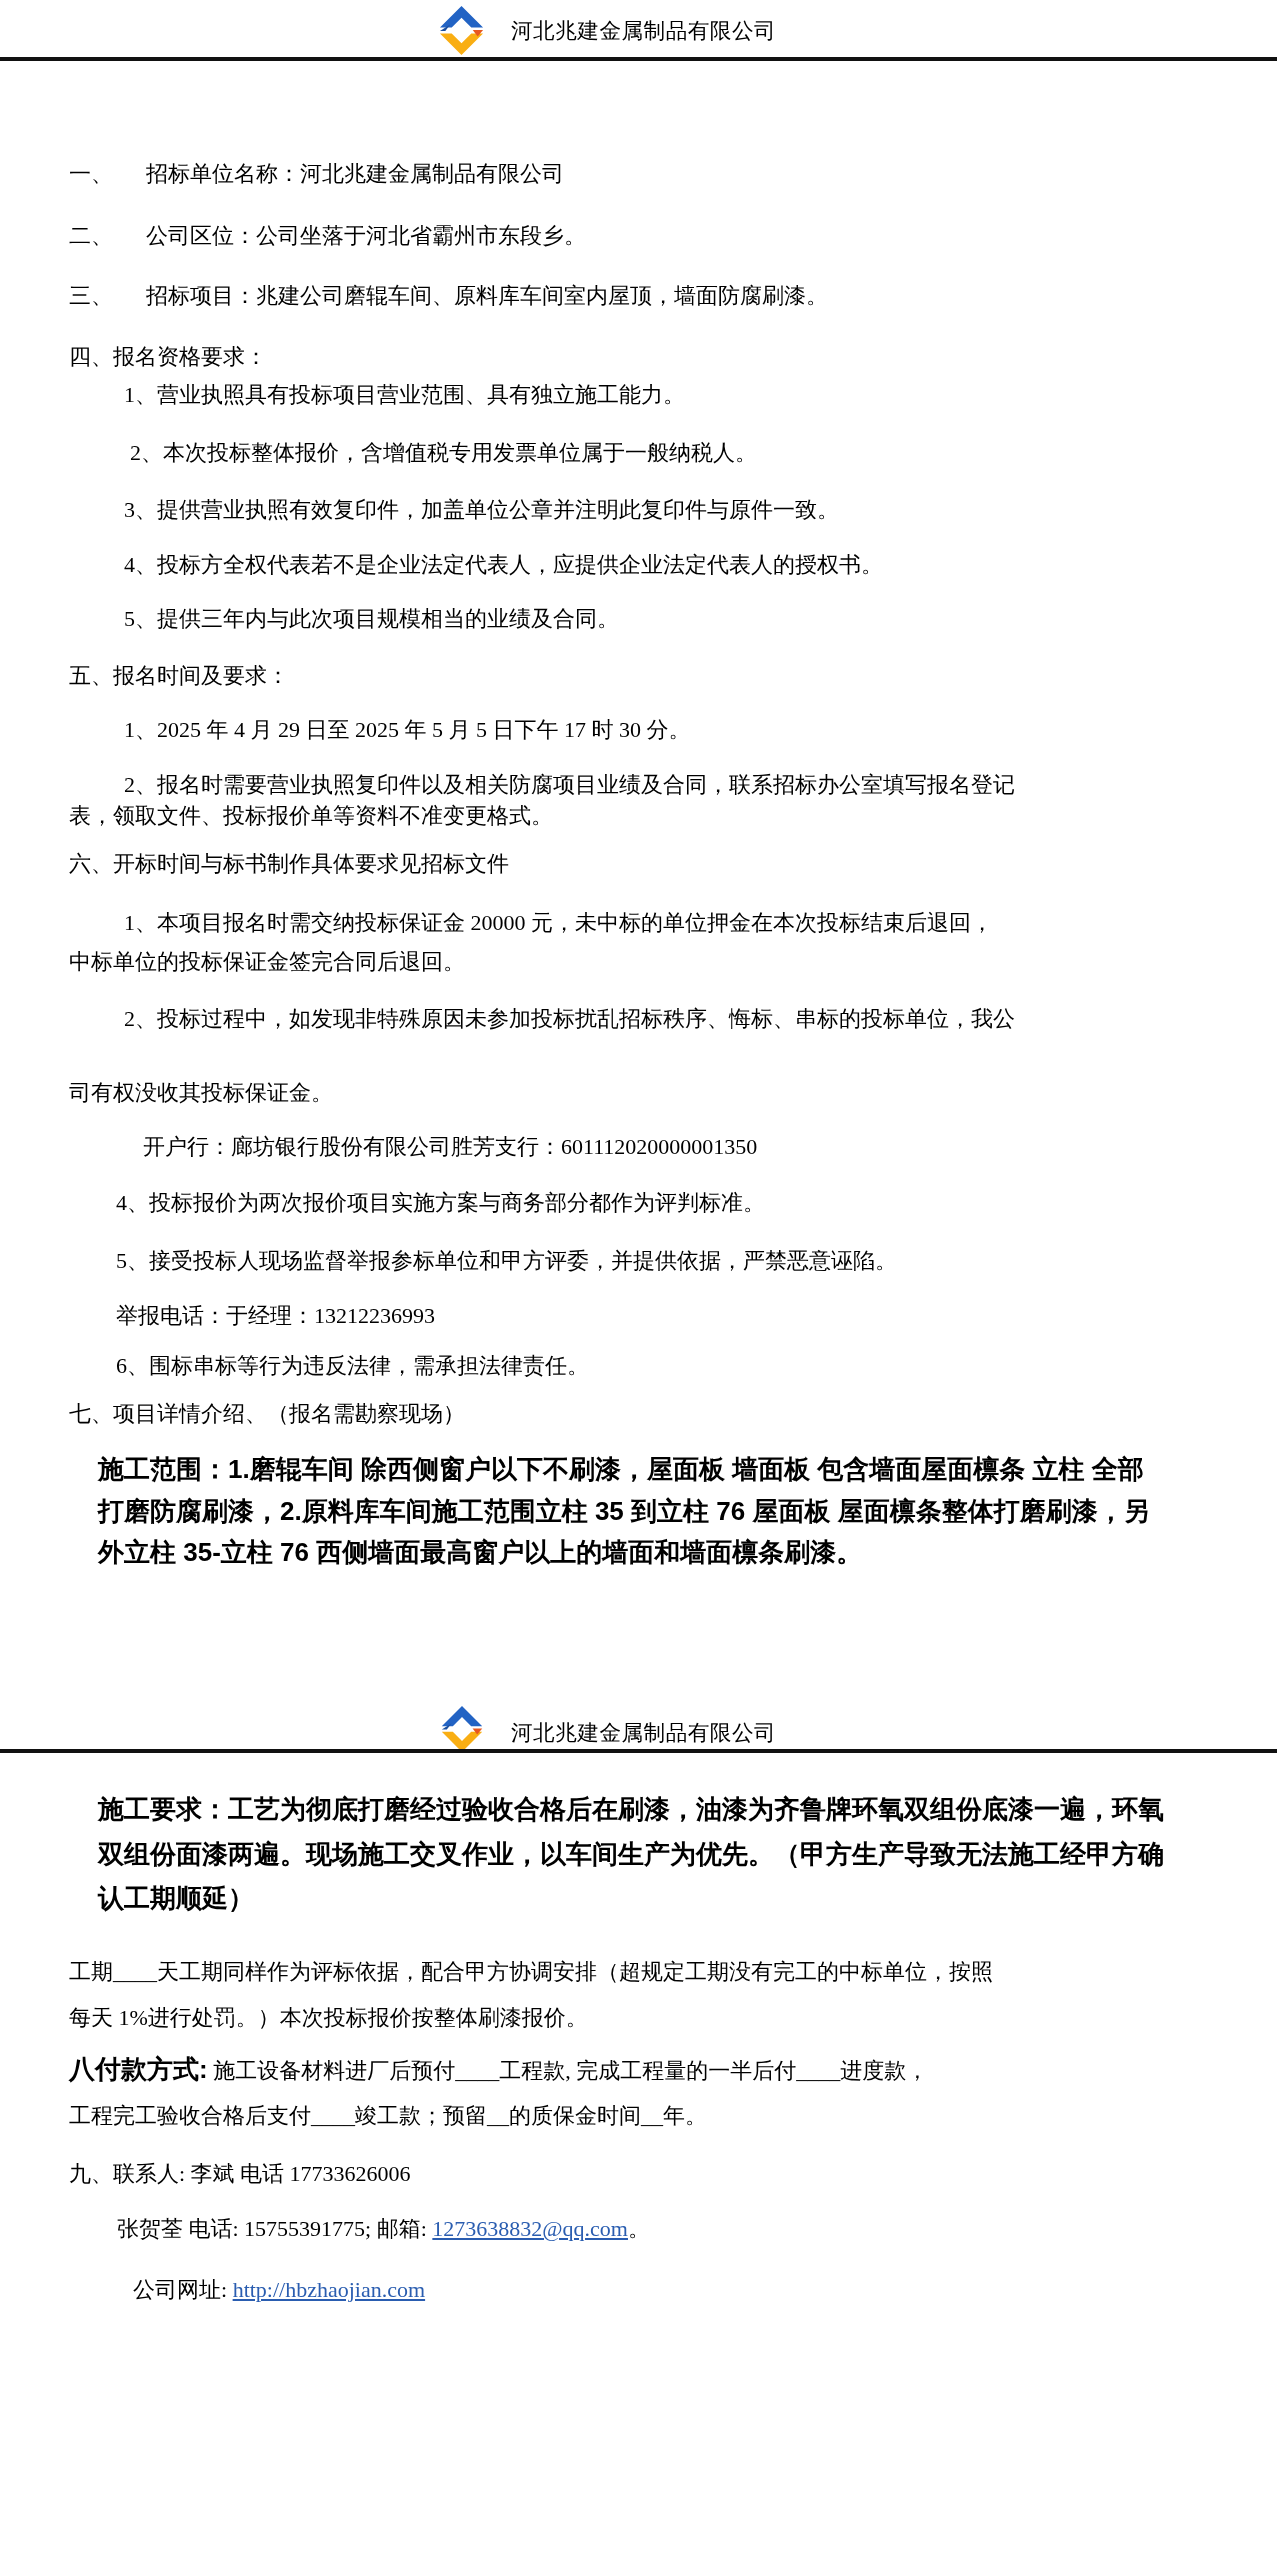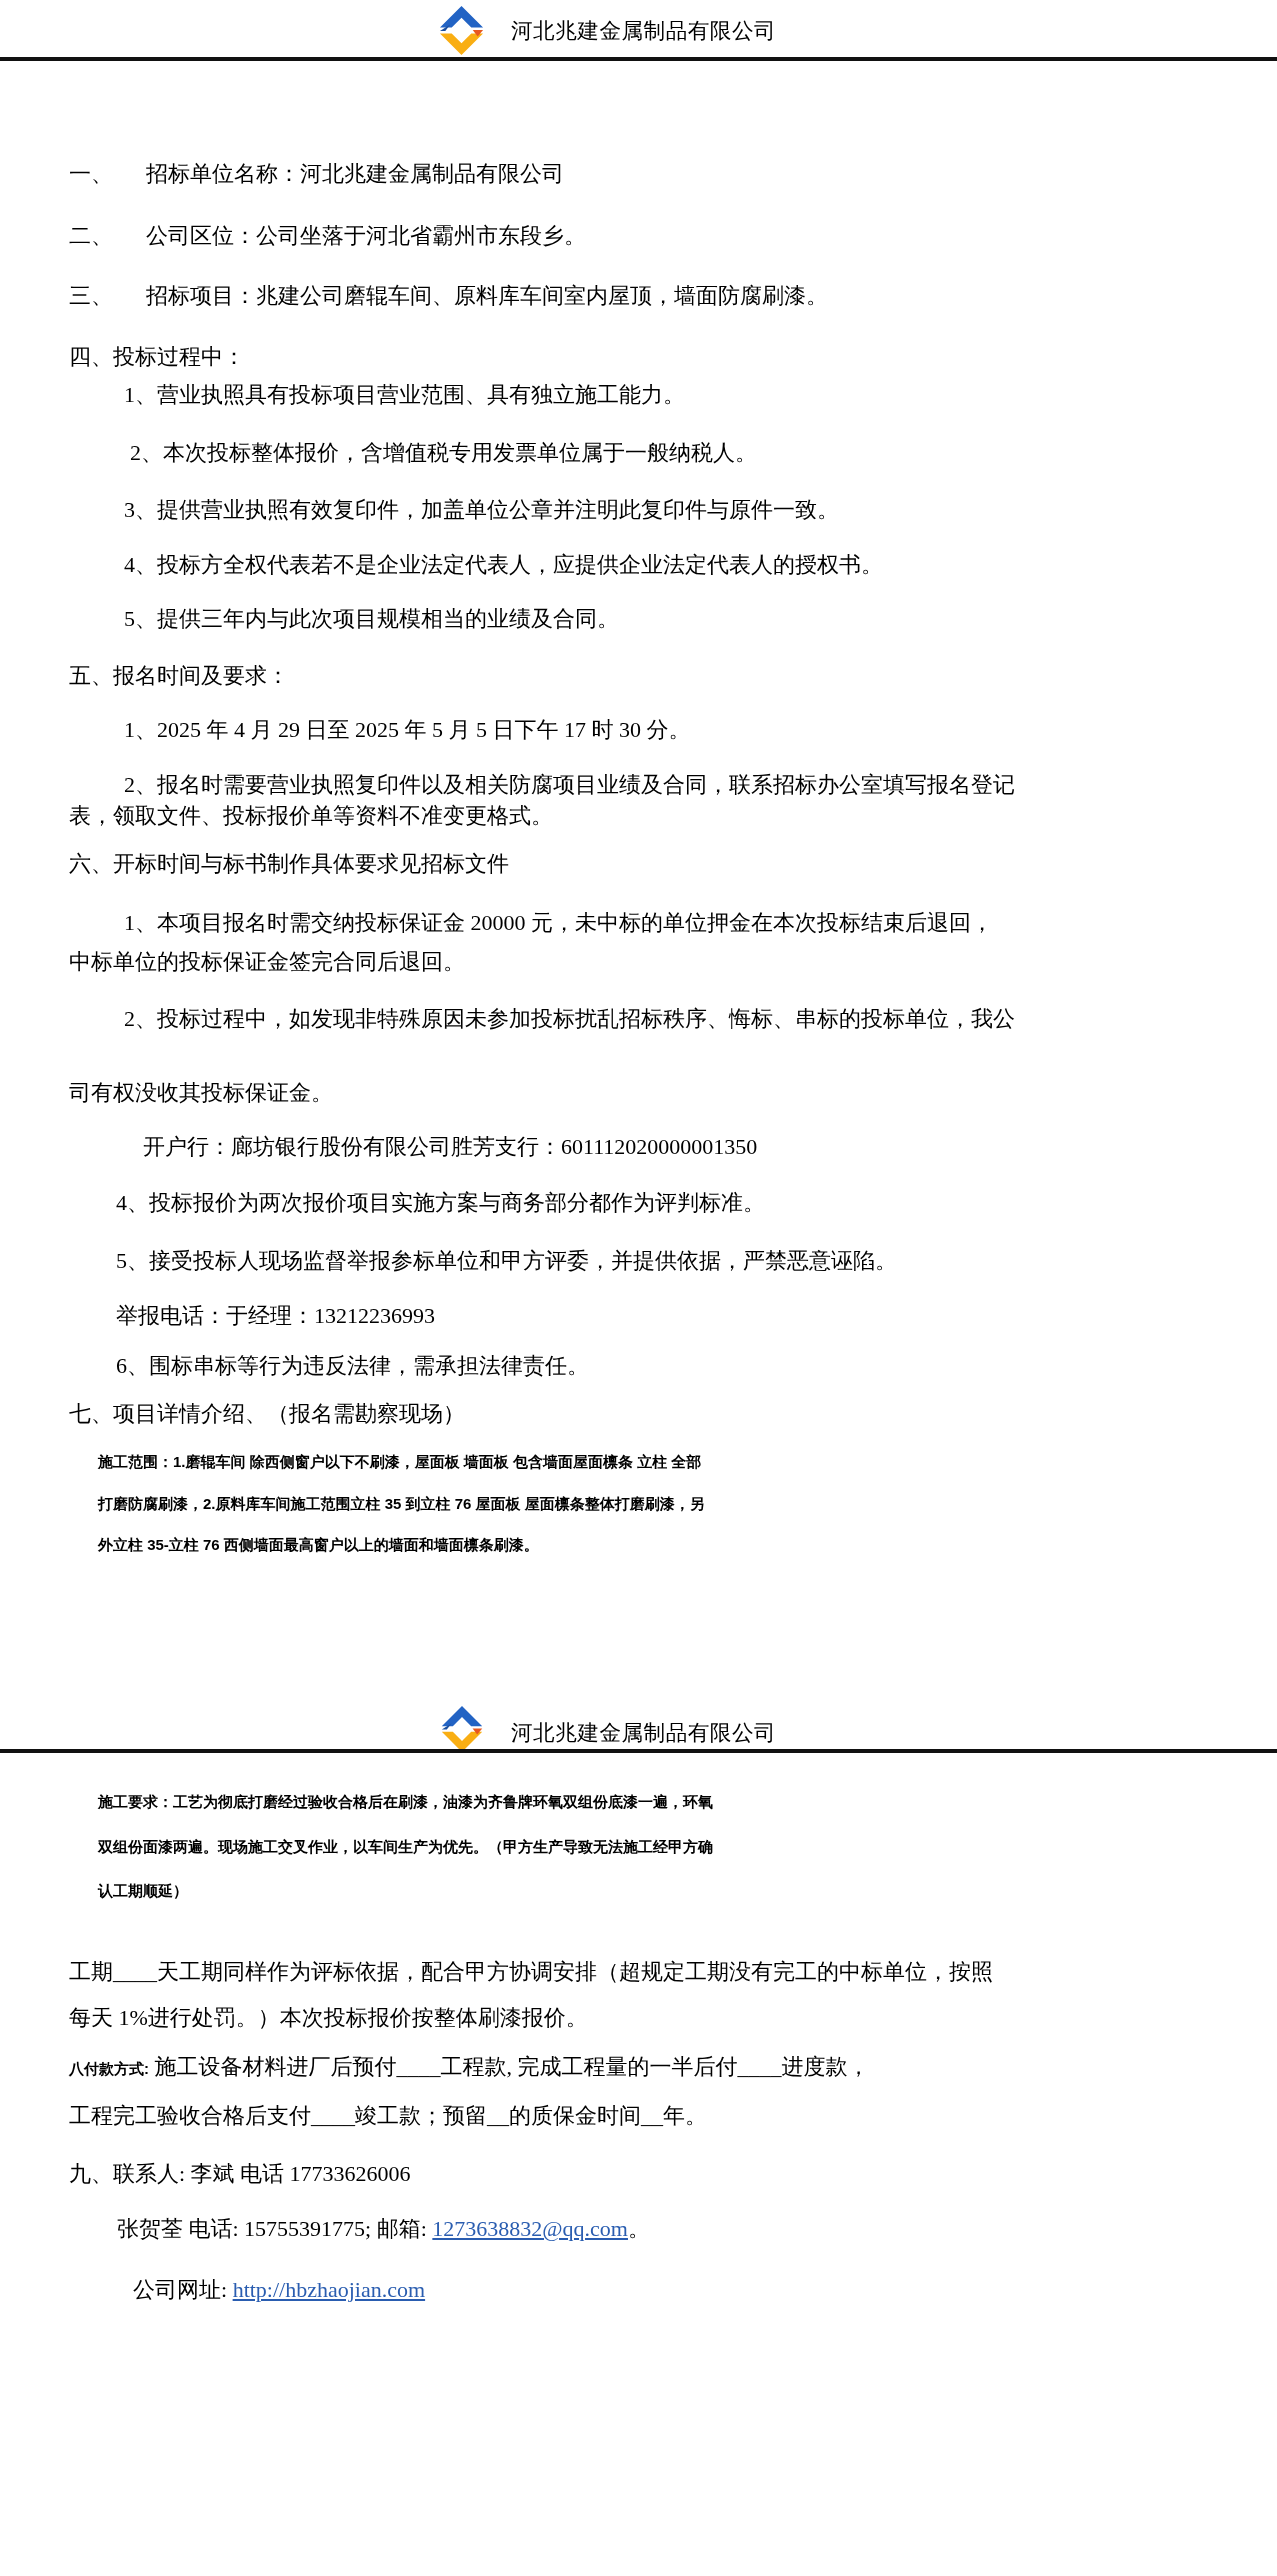--- a/index.html
+++ b/index.html
@@ -1,21 +1,21 @@
 <!DOCTYPE html>
 <html style="font-size:8.2px"><head>
 <meta charset="utf-8">
 <style>
   html,body{margin:0;padding:0;background:#ffffff;}
   .page{position:relative;width:1278px;height:3615px;background:#ffffff;overflow:hidden;
         font-family:"Liberation Serif","DejaVu Serif",serif;color:#000000;}
   .ln{position:absolute;white-space:nowrap;font-size:22px;line-height:1.25;}
   .mk{display:inline-block;width:77px;}
   .b{font-weight:normal;}
-  .hei{font-family:"Liberation Sans","DejaVu Sans",sans-serif;font-weight:bold;font-size:15px;}
+  .hei{font-family:"Liberation Sans","DejaVu Sans",sans-serif;font-weight:bold;font-size:26px;}
   .doc-title{position:absolute;left:0;top:64px;width:1226px;text-align:center;
              font-size:52px;font-weight:bold;letter-spacing:1.5px;}
   .rule{position:absolute;left:0;width:1278px;height:4.1px;background:#111111;}
   .hdr-name{position:absolute;font-size:21.6px;letter-spacing:0.5px;}
   .logo{position:absolute;}
   a.lnk{color:#2a5db0;text-decoration:underline;cursor:pointer;}
 </style>
 </head>
 <body>
 
@@ -34,21 +34,21 @@
   <div class="ln" style="left:69px;top:160px;">
     <span class="mk">一、</span><span>招标单位名称：河北兆建金属制品有限公司</span>
   </div>
   <div class="ln" style="left:69px;top:222px;">
     <span class="mk">二、</span><span>公司区位：公司坐落于河北省霸州市东段乡。</span>
   </div>
   <div class="ln" style="left:69px;top:282px;">
     <span class="mk">三、</span><span>招标项目：兆建公司磨辊车间、原料库车间室内屋顶，墙面防腐刷漆。</span>
   </div>
 
-  <div class="ln" style="left:69px;top:343px;">四、投标过程中：</div>
+  <div class="ln" style="left:69px;top:343px;">四、报名资格要求：</div>
   <div class="ln" style="left:124px;top:381px;">1、营业执照具有投标项目营业范围、具有独立施工能力。</div>
   <div class="ln" style="left:130px;top:439px;">2、本次投标整体报价，含增值税专用发票单位属于一般纳税人。</div>
   <div class="ln" style="left:124px;top:496px;">3、提供营业执照有效复印件，加盖单位公章并注明此复印件与原件一致。</div>
   <div class="ln" style="left:124px;top:551px;">4、投标方全权代表若不是企业法定代表人，应提供企业法定代表人的授权书。</div>
   <div class="ln" style="left:124px;top:605px;">5、提供三年内与此次项目规模相当的业绩及合同。</div>
 
   <div class="ln" style="left:69px;top:662px;">五、报名时间及要求：</div>
   <div class="ln" style="left:124px;top:716px;">1、2025 年 4 月 29 日至 2025 年 5 月 5 日下午 17 时 30 分。</div>
   <div class="ln" style="left:124px;top:771px;">2、报名时需要营业执照复印件以及相关防腐项目业绩及合同，联系招标办公室填写报名登记</div>
   <div class="ln" style="left:69px;top:802px;">表，领取文件、投标报价单等资料不准变更格式。</div>

